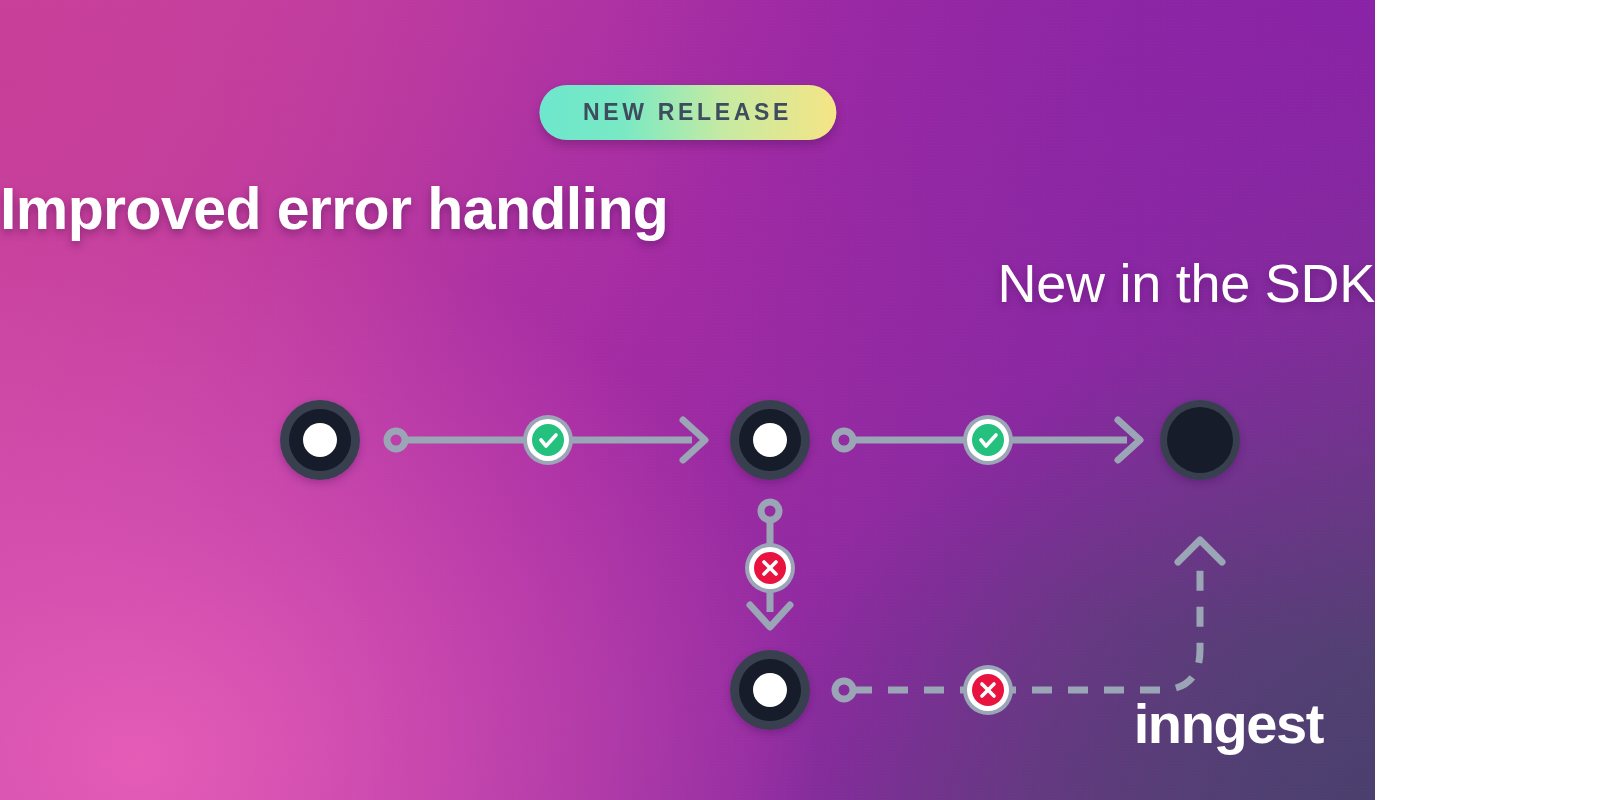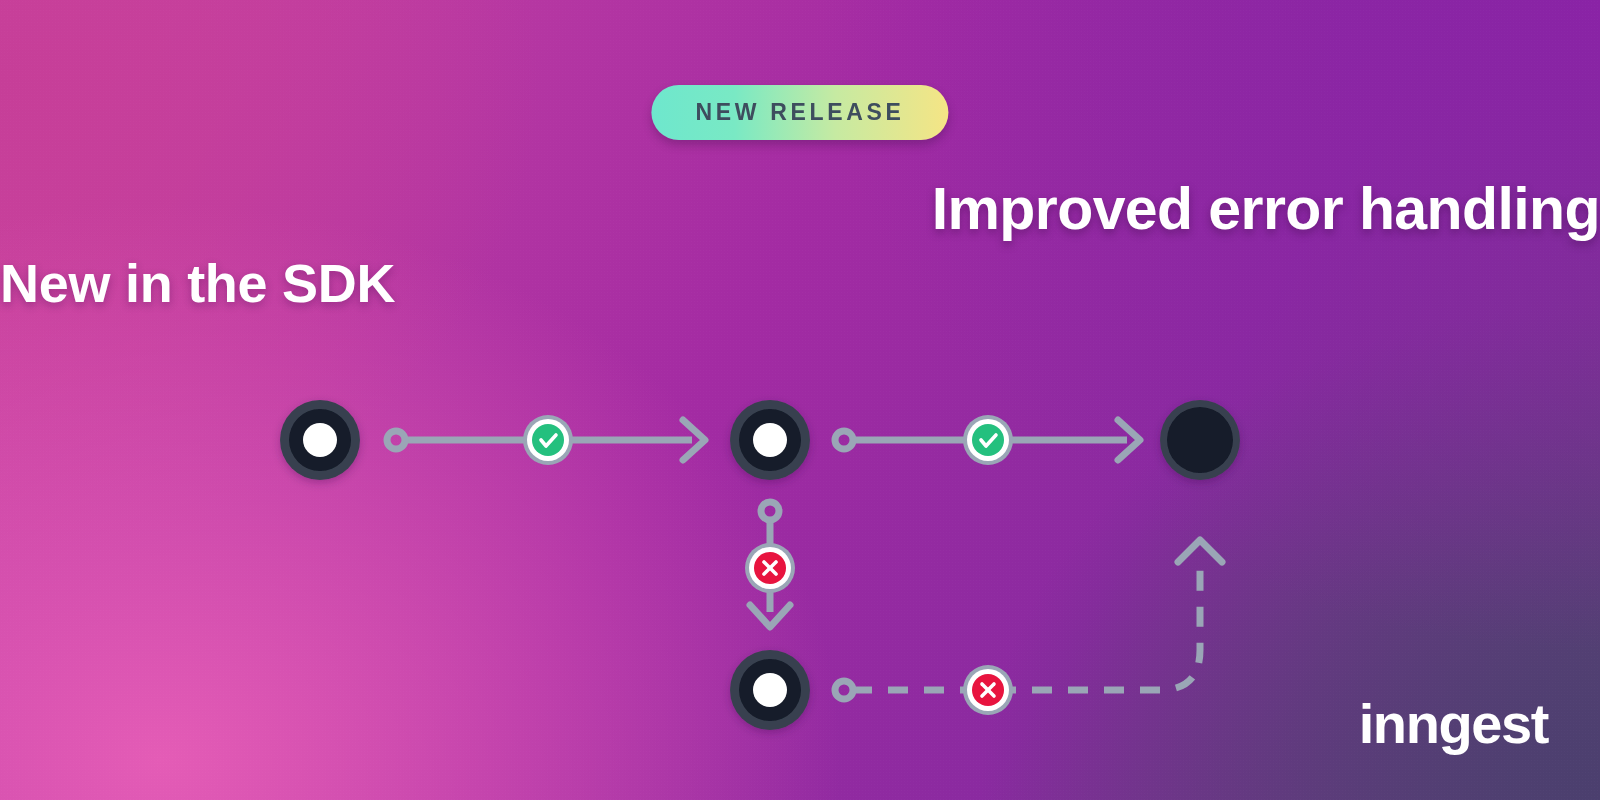--- a/index.html
+++ b/index.html
@@ -3,21 +3,21 @@
 <meta charset="utf-8">
 <style>
   * { margin:0; padding:0; box-sizing:border-box; }
   html, body {
     width:1600px; height:800px;
     overflow:hidden;
     font-family:"Liberation Sans", sans-serif;
   }
   #stage {
     position:relative;
-    width:1600px; height:800px;
+    width:1375px; height:800px;
     background:
       radial-gradient(ellipse 1100px 900px at 10% 95%, #e45cb6 0%, rgba(228,92,182,0) 62%),
       radial-gradient(ellipse 900px 800px at 0% 10%, #c63e98 0%, rgba(198,62,152,0) 60%),
       radial-gradient(ellipse 1200px 1000px at 100% 0%, #8a23a6 0%, rgba(138,35,166,0) 65%),
       radial-gradient(ellipse 1000px 800px at 100% 100%, #4b3f6e 0%, rgba(75,63,110,0) 62%),
       linear-gradient(120deg, #cf47a1 0%, #a32ba3 45%, #8a2aa0 70%, #5c4478 100%);
     overflow:hidden;
   }
   #noise {
     position:absolute; inset:0;
@@ -46,35 +46,35 @@
     font-weight:bold;
     color:#3e4d5e;
     white-space:nowrap;
   }
 
   
   #title {
     position:absolute;
     left:0; right:0;
     top:175px;
-    text-align:right;
+    text-align:left;
     font-size:59px;
     font-weight:bold;
     color:#ffffff;
     letter-spacing:-.01em;
     text-shadow:0 4px 9px rgba(60,10,70,.40);
     white-space:nowrap;
   }
   #subtitle {
     position:absolute;
     left:0; right:0;
     top:252px;
-    text-align:left;
+    text-align:right;
     font-size:54px;
-    font-weight:bold;
+    font-weight:normal;
     color:#ffffff;
     letter-spacing:-.005em;
     text-shadow:0 3px 8px rgba(60,10,70,.32);
     white-space:nowrap;
   }
 
   
   #diagram { position:absolute; inset:0; }
 
   

